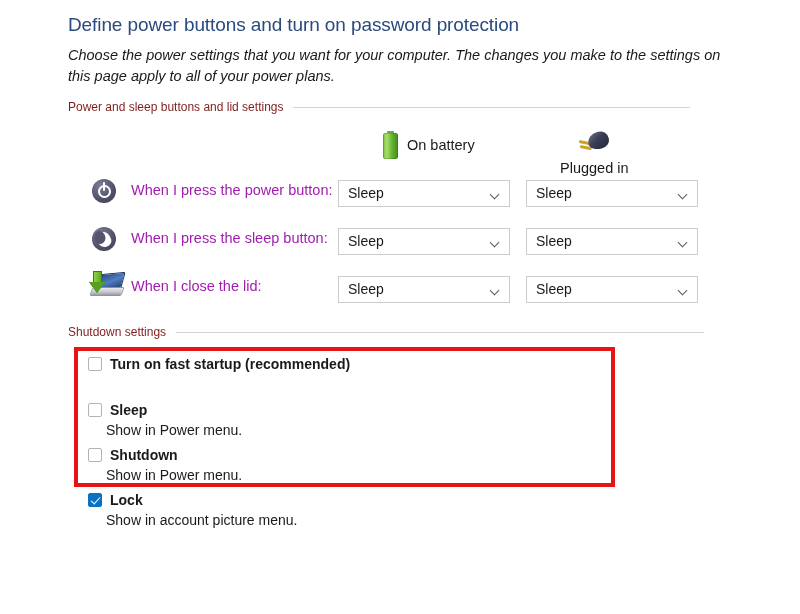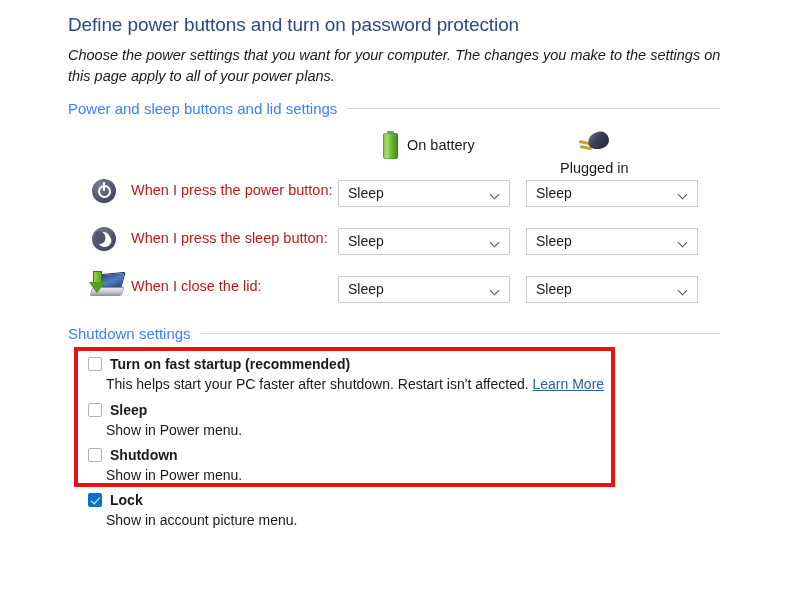--- a/index.html
+++ b/index.html
@@ -43,22 +43,22 @@
     color: #1a1a1a;
     font-style: italic;
   }
 
   
   .group-head {
     position: absolute;
     display: flex;
     align-items: center;
     gap: 10px;
-    font-size: 15px;
-    color: #3b82f6;
+    font-size: 12px;
+    color: #7f1d1d;
     white-space: nowrap;
   }
   .group-head .rule {
     display: block;
     height: 1px;
     background: #d4d4d4;
   }
   #group-power { left: 68px; top: 100px; width: 652px; }
   #group-power .rule { width: 397px; }
   #group-shutdown { left: 68px; top: 325px; width: 652px; }
@@ -138,21 +138,21 @@
     left: 88px;
     top: 0;
     width: 34px;
     height: 34px;
   }
   .row .row-label {
     position: absolute;
     left: 131px;
     top: 7px;
     font-size: 14.5px;
-    color: #b91c1c;
+    color: #a21caf;
     white-space: nowrap;
   }
   #row-power  { top: 175px; }
   #row-sleep  { top: 223px; }
   #row-lid    { top: 271px; }
 
   
   .glyph-circle {
     position: relative;
     width: 32px; height: 32px;
@@ -450,24 +450,20 @@
 
   <div class="group-head" id="group-shutdown">
     <span>Shutdown settings</span>
     <span class="rule"></span>
   </div>
 
   <div class="check-item" id="chk-faststartup">
     <span class="box"></span>
     <span class="title">Turn on fast startup (recommended)</span>
   </div>
-  <div class="check-desc" id="desc-faststartup">
-    <span>This helps start your PC faster after shutdown. Restart isn't affected.</span>
-    <span class="link">Learn More</span>
-  </div>
 
   <div class="check-item" id="chk-sleep">
     <span class="box"></span>
     <span class="title">Sleep</span>
   </div>
   <div class="check-desc" id="desc-sleep">
     <span>Show in Power menu.</span>
   </div>
 
   <div class="check-item" id="chk-hibernate">

